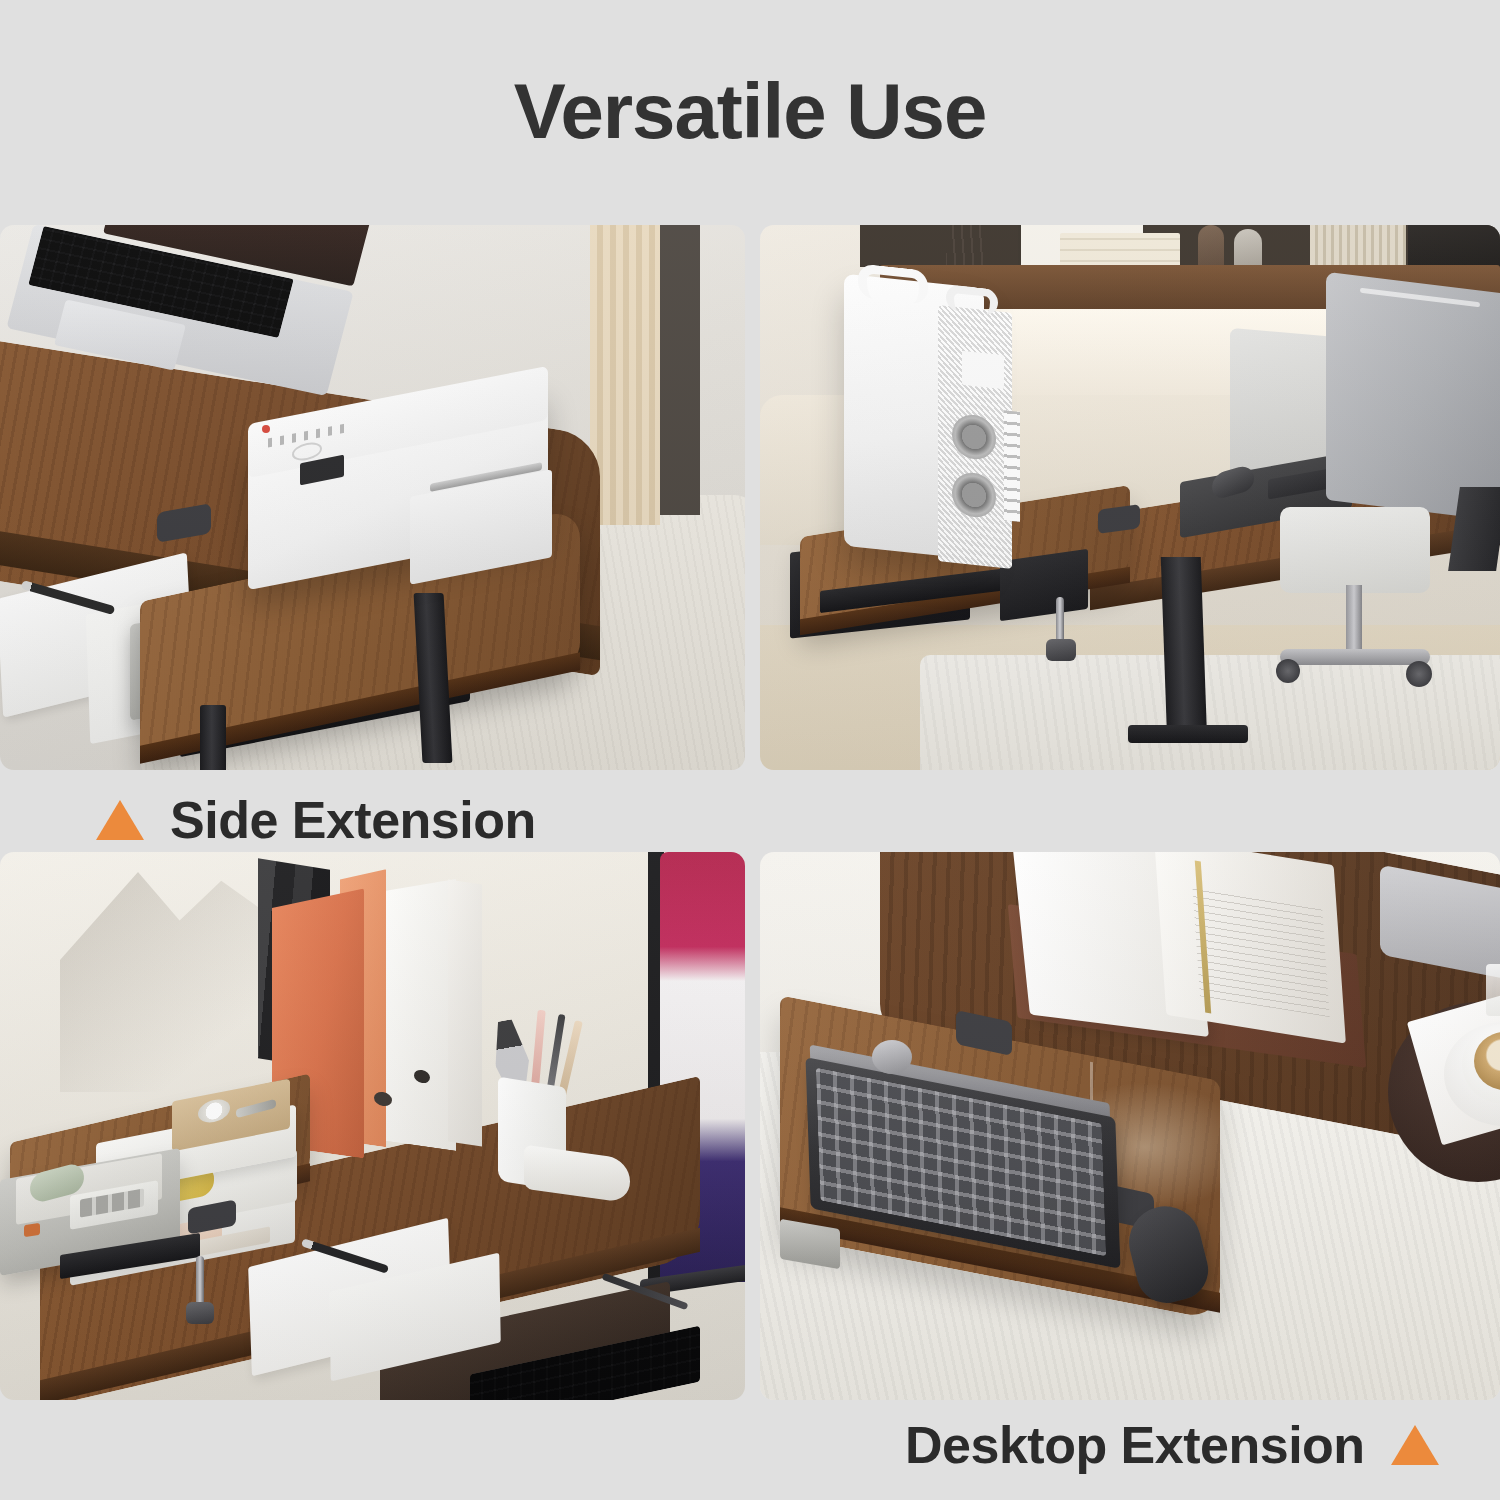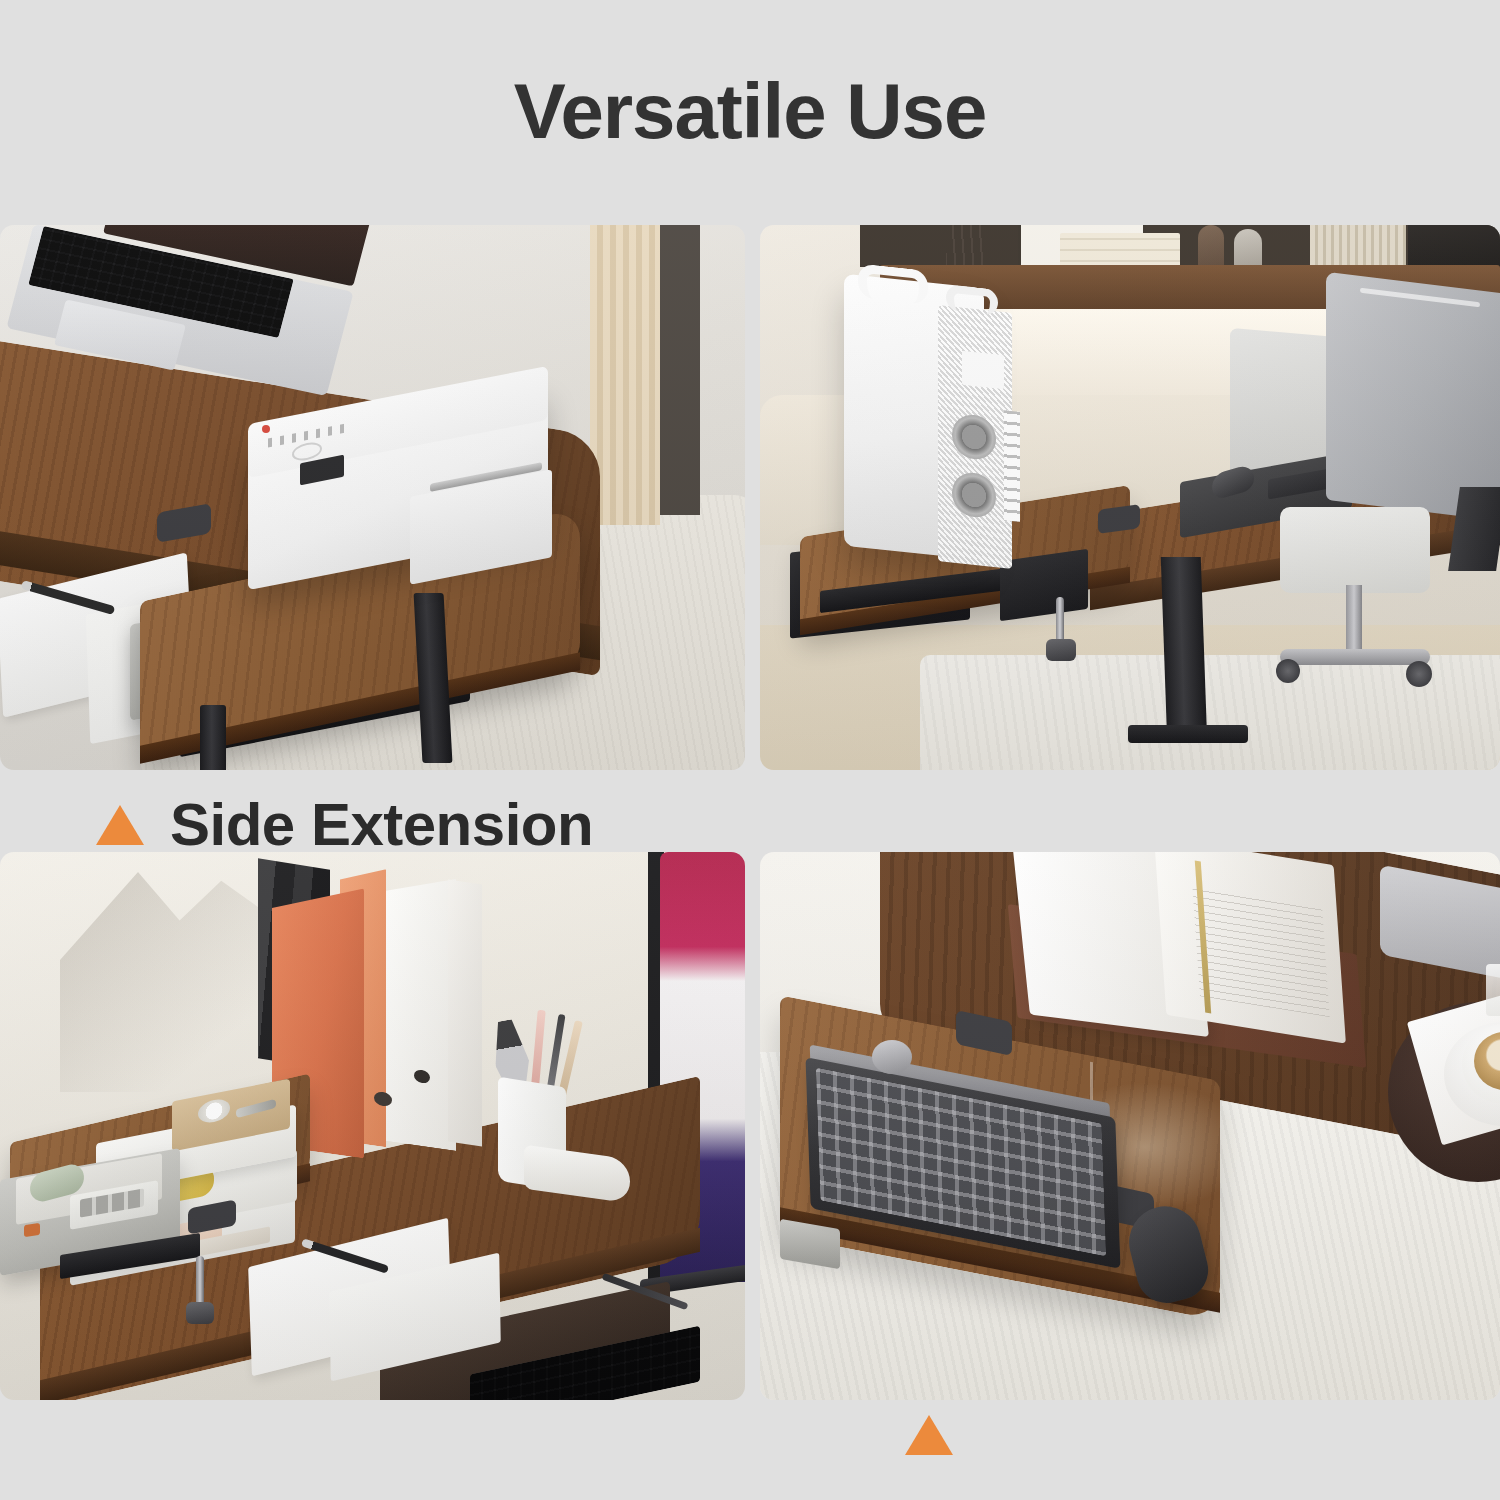--- a/index.html
+++ b/index.html
@@ -44,21 +44,21 @@
   .p-tr { left: 760px; top: 0;   width: 740px; height: 545px; }
   .p-bl { left: 0;    top: 627px; width: 745px; height: 548px; }
   .p-br { left: 760px; top: 627px; width: 740px; height: 548px; }
 
   
   .caption {
     position: absolute;
     display: flex;
     align-items: center;
     gap: 26px;
-    font-size: 60px;
+    font-size: 52px;
     font-weight: bold;
     color: #2b2b2b;
     letter-spacing: -0.5px;
     text-align: right;
   }
   .cap-side    { left: 96px;  top: 790px; }
   .cap-desktop { left: 905px; top: 1415px; }
 
   .tri {
     width: 0; height: 0;
@@ -639,14 +639,15 @@
   </div>
 
 </div>
 
 <div class="caption cap-side">
   <span class="tri"></span>
   <span>Side Extension</span>
 </div>
 
 <div class="caption cap-desktop">
+  <span>Desktop Extension</span>
   <span class="tri"></span>
 </div>
 
 </body></html>

